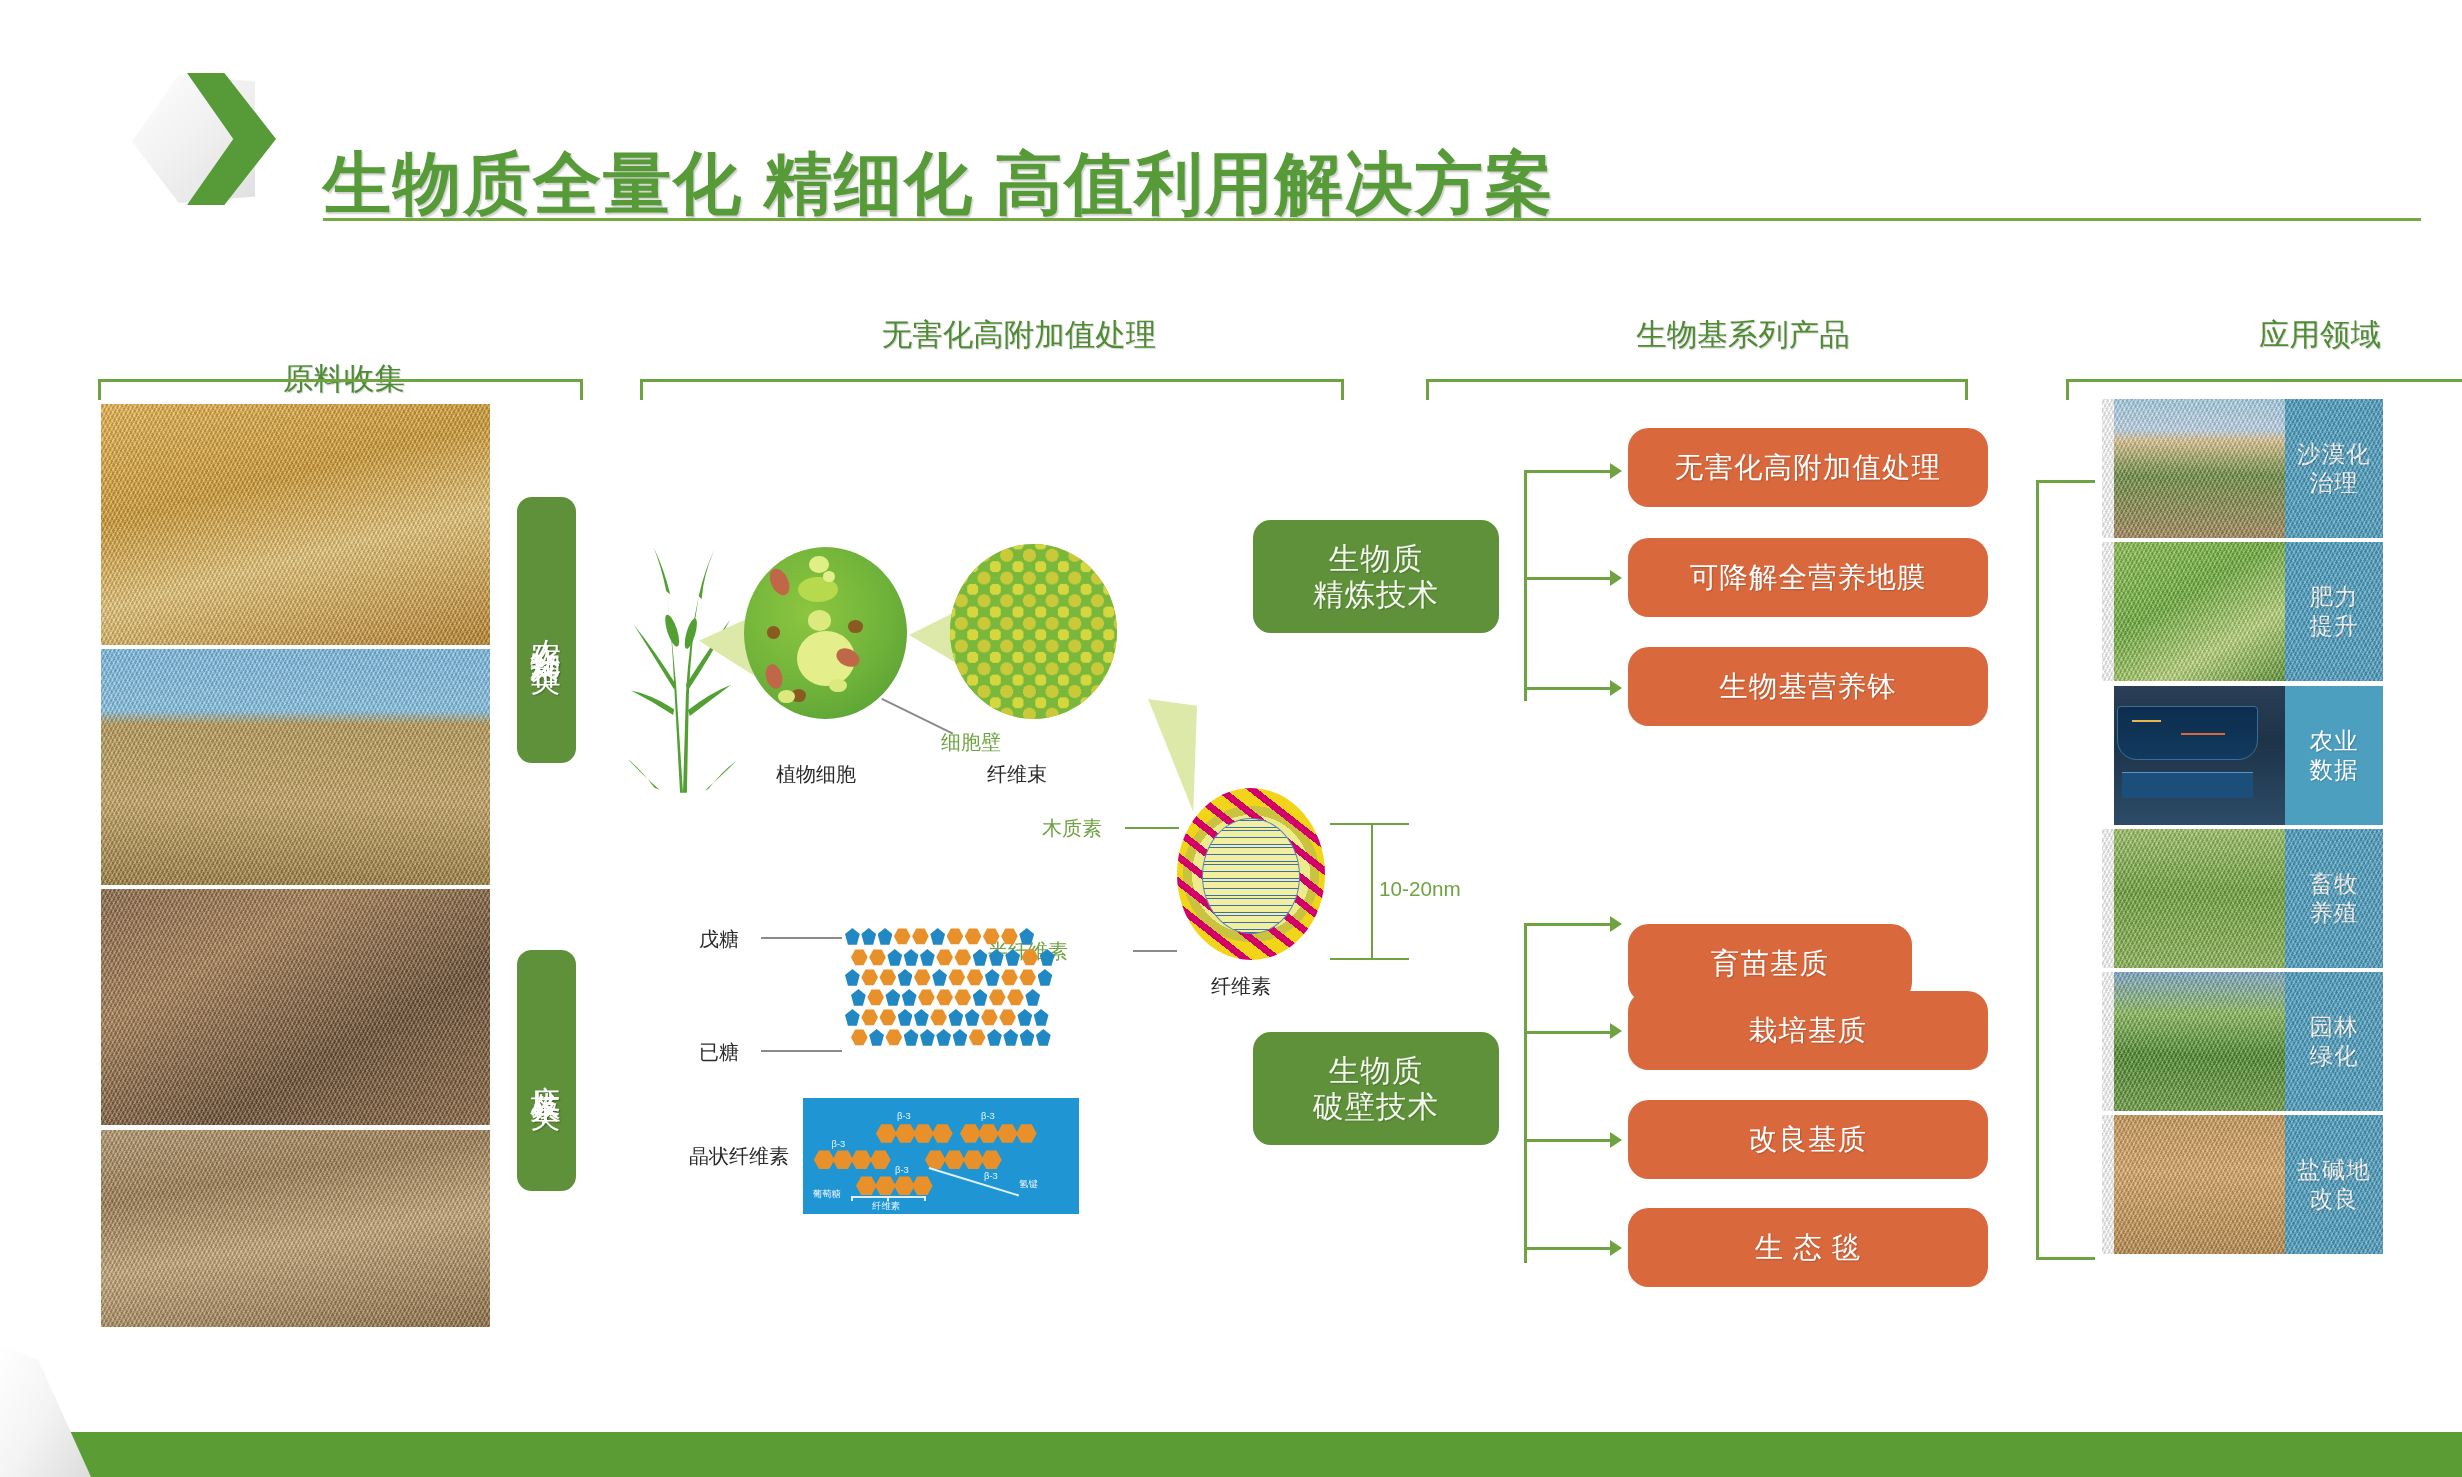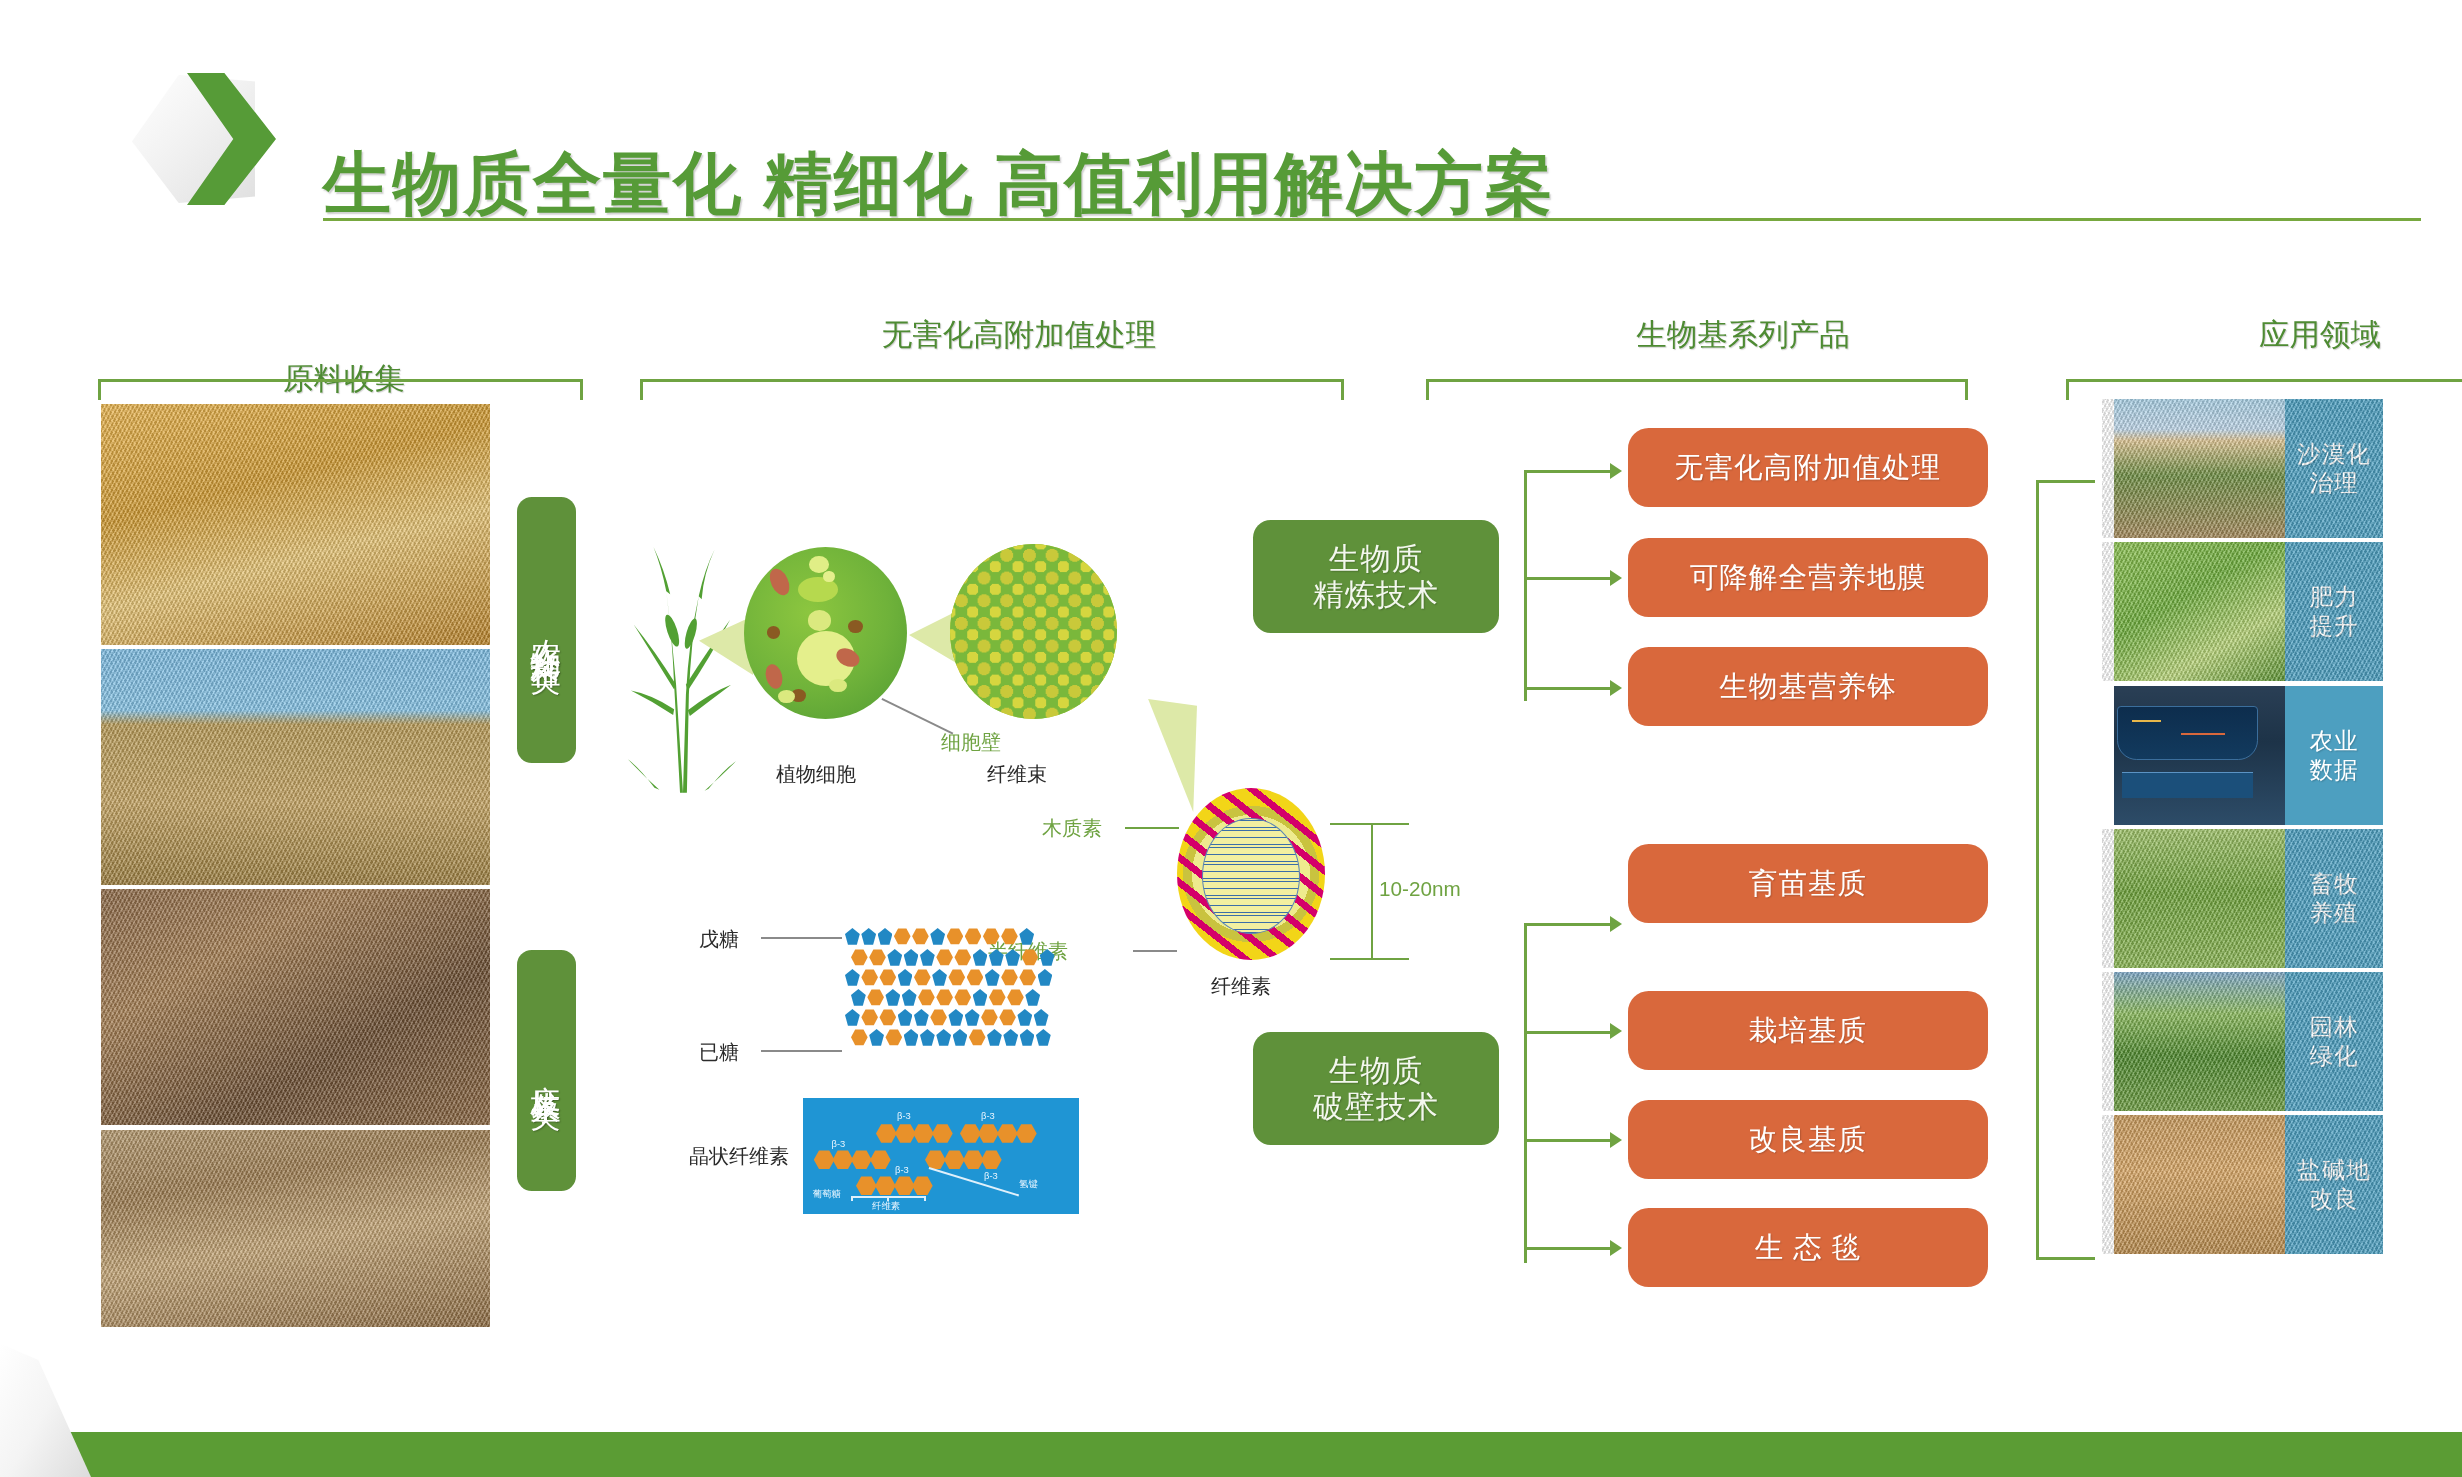--- a/index.html
+++ b/index.html
@@ -364,21 +364,21 @@
 <div class="vline" style="left:1524px;top:923px;height:340px;"></div>
 <div class="arrow-h" style="left:1524px;top:923px;width:89px;"></div>
 <div class="arrow-head" style="left:1610px;top:916px;"></div>
 <div class="arrow-h" style="left:1524px;top:1031px;width:89px;"></div>
 <div class="arrow-head" style="left:1610px;top:1023px;"></div>
 <div class="arrow-h" style="left:1524px;top:1139px;width:89px;"></div>
 <div class="arrow-head" style="left:1610px;top:1132px;"></div>
 <div class="arrow-h" style="left:1524px;top:1247px;width:89px;"></div>
 <div class="arrow-head" style="left:1610px;top:1240px;"></div>
 
-<div class="prod-box" style="left:1628px;top:844px;width:360px;height:79px;">育苗基质</div>
+<div class="prod-box" style="left:1628px;top:924px;width:284px;height:79px;">育苗基质</div>
 <div class="prod-box" style="left:1628px;top:991px;width:360px;height:79px;">栽培基质</div>
 <div class="prod-box" style="left:1628px;top:1100px;width:360px;height:79px;">改良基质</div>
 <div class="prod-box" style="left:1628px;top:1208px;width:360px;height:79px;">生 态 毯</div>
 
 <div class="vline" style="left:2036px;top:480px;height:778px;"></div>
 <div class="arrow-h" style="left:2036px;top:480px;width:59px;"></div>
 <div class="arrow-h" style="left:2036px;top:1257px;width:59px;"></div>
 
 <div class="app-row" style="left:2102px;top:399px;height:139px;">
   <div class="app-photo apv-desert grainy"></div>

